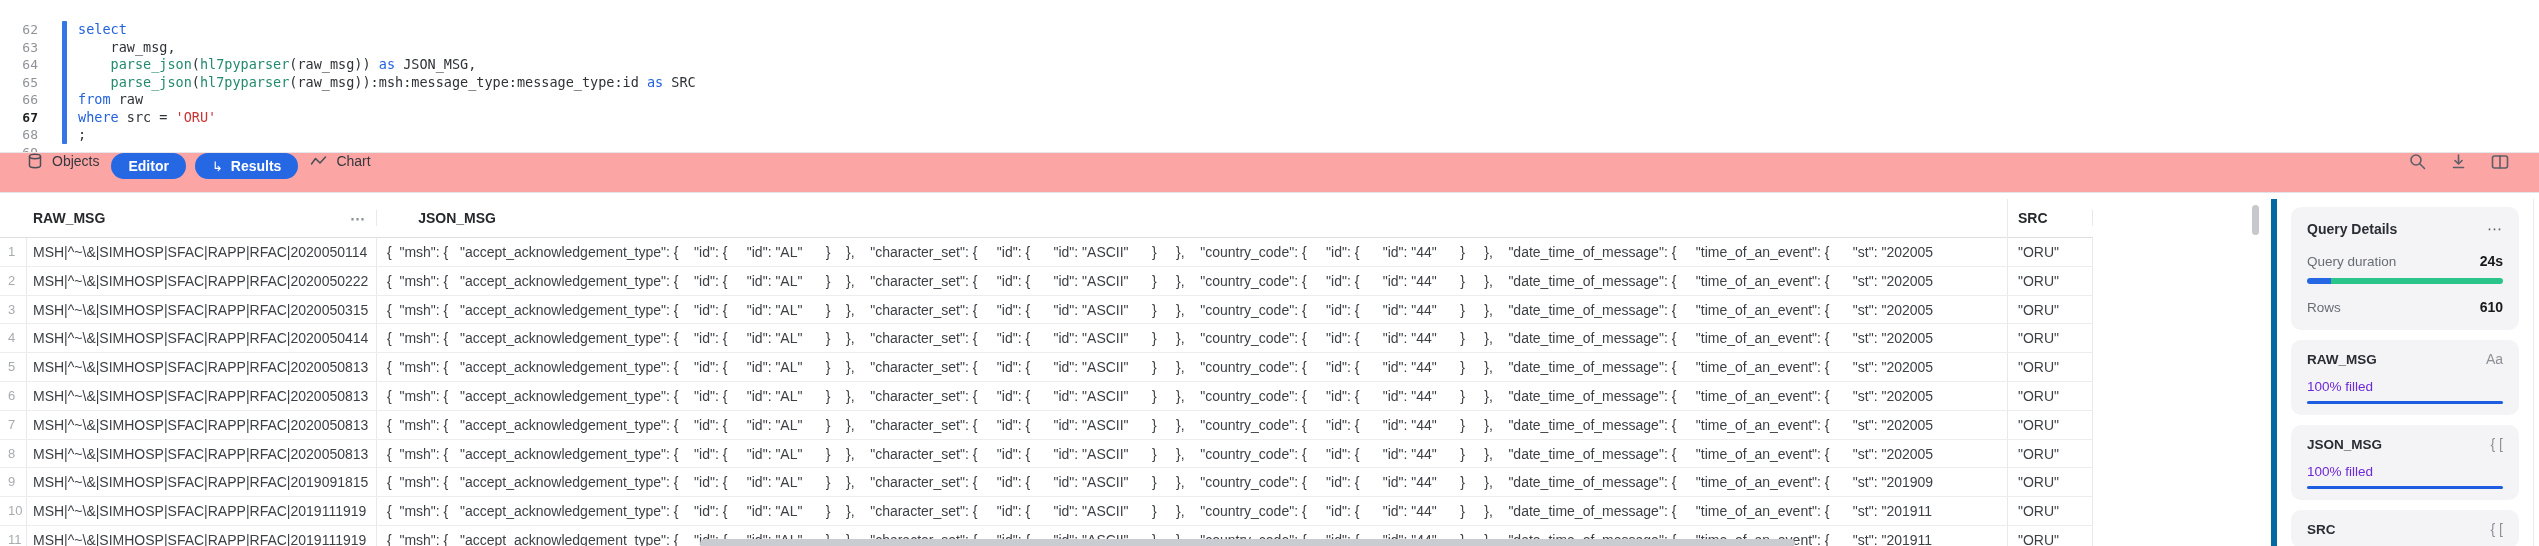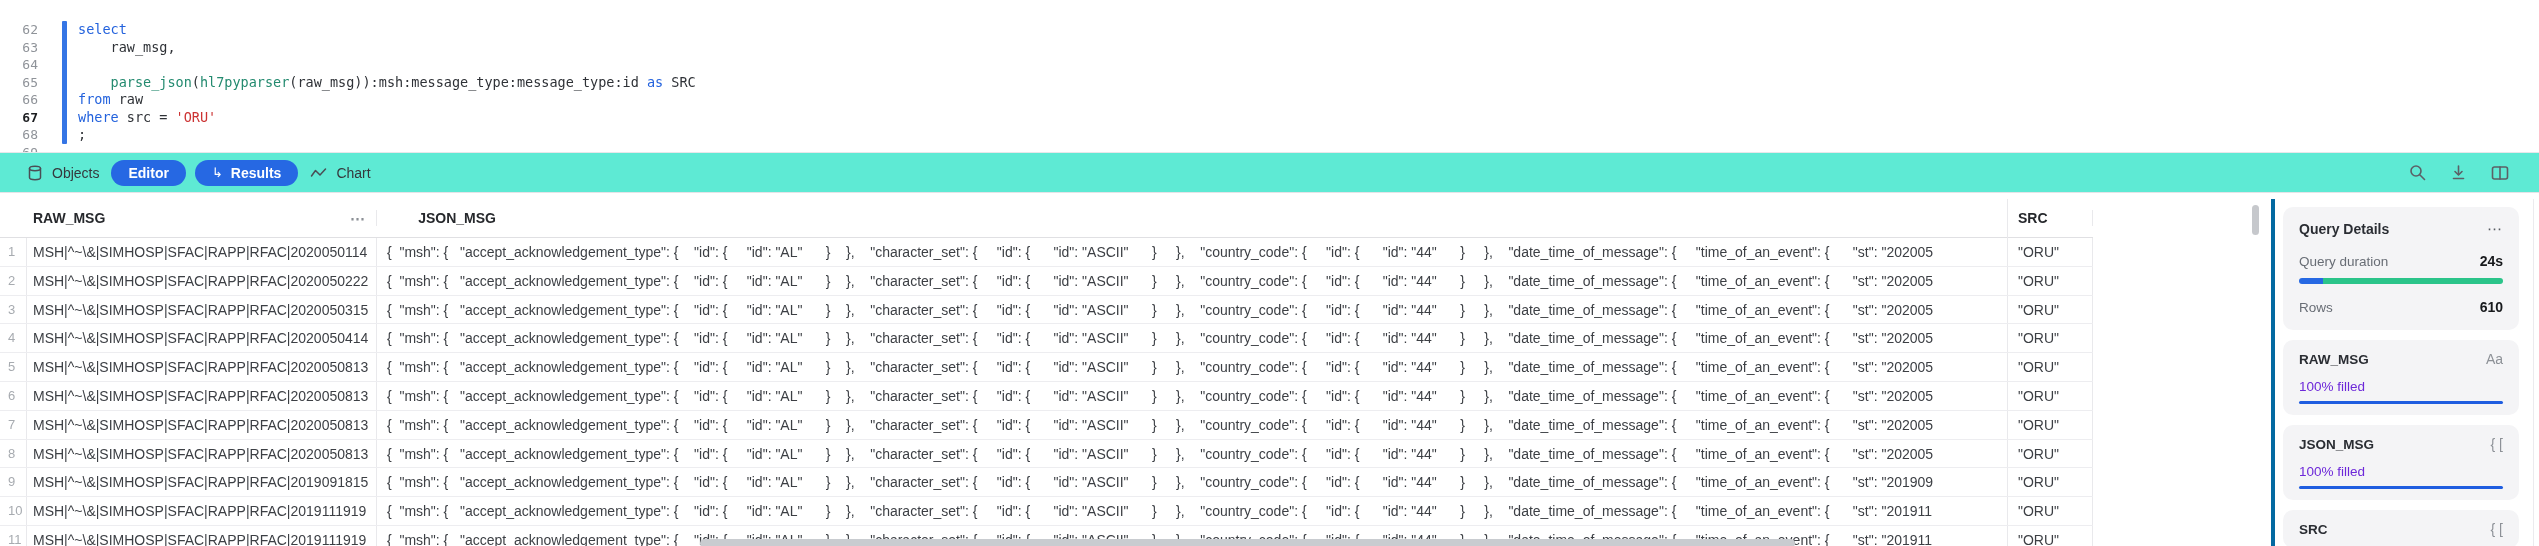--- a/index.html
+++ b/index.html
@@ -15,23 +15,23 @@
   .code-lines { padding-top:3px; }
   .ln { width:38px; text-align:right; color:#8f9399; flex:0 0 38px; font-size:13px; }
   .ln.cur { color:#1c1e21; font-weight:bold; }
   .code-text { padding-left:40px; color:#2f3237; }
   .tok-kw { color:#2362dd; }
   .tok-fn { color:#238a6f; }
   .tok-str { color:#cc3333; }
   .tok-pl { color:#2f3237; }
 
   
-  .tabbar { position:absolute; left:0; top:152px; right:0; height:41px; background:#5eead4;
+  .tabbar { position:absolute; left:0; top:152px; right:0; height:41px; background:#fca5a5;
             border-top:1px solid #e7e7ea; border-bottom:1px solid #e4e4e8;
-            display:flex; align-items:center; padding:0 30px 0 27px; }
+            display:flex; align-items:flex-start; padding:0 30px 0 27px; }
   .tab-plain { display:flex; align-items:center; gap:9px; color:#35383d; font-size:14px; font-weight:500; cursor:pointer; }
   .tab-pill { display:flex; align-items:center; gap:8px; background:#2668e3; color:#fff;
               font-size:14px; font-weight:700; border:none; border-radius:999px;
               padding:5px 17px; height:26px; cursor:pointer; }
   .tab-pill .pill-ico { font-size:13px; font-weight:400; line-height:1; }
   .mlt { margin-left:12px; } .mls { margin-left:9px; }
   .tab-icons { margin-left:auto; display:flex; align-items:center; gap:24px; }
   .icon-btn { background:none; border:none; cursor:pointer; display:flex; align-items:center; }
   .icon-btn svg { stroke:#5c6066; fill:none; stroke-width:1.6; stroke-linecap:round; stroke-linejoin:round; }
   .tab-plain svg { stroke:#4a4e55; fill:none; stroke-width:1.5; stroke-linecap:round; stroke-linejoin:round; }
@@ -51,21 +51,21 @@
             overflow:hidden; white-space:nowrap; }
   .drow { height:28.8px; line-height:28.8px; border-bottom:1px solid #ededf0;
           color:#3c3f44; font-size:14px; }
   .drow.partial { height:20px; border-bottom:none; }
   .col-menu { position:absolute; right:10px; top:0; color:#8b8f95; font-size:15px; letter-spacing:1px; cursor:pointer; }
   .vscroll { position:absolute; left:2252px; top:205px; width:7px; height:30px; background:#c6c8cc; border-radius:4px; }
   .hscroll { position:absolute; left:700px; top:539px; width:1095px; height:9px; background:#c9ccd0; border-radius:5px; }
 
   
   .panel { position:absolute; right:0; top:199px; bottom:0; width:268px; background:#fff;
-           border-left:4px solid #0369a1; padding:8px 20px 0 8px; }
+           border-left:6px solid #0369a1; padding:8px 20px 0 14px; }
   .panel-track { position:absolute; right:5px; top:0; bottom:0; width:1px; background:#ebebee; }
   .card { background:#f4f4f6; border-radius:10px; padding:13px 16px 15px 16px; margin-bottom:10px; }
   .card-head { display:flex; align-items:center; justify-content:space-between; }
   .card-title { font-size:14px; font-weight:700; color:#2a2d33; }
   .card-menu { color:#565a61; font-size:15px; letter-spacing:1px; background:none; border:none; cursor:pointer; }
   .kv { display:flex; align-items:flex-end; justify-content:space-between; margin-top:15px; }
   .kv .k { color:#686d75; font-size:13.5px; }
   .kv .v { color:#17191c; font-size:14px; font-weight:700; }
   .dur-bar { margin-top:9px; height:6px; border-radius:3px; overflow:hidden; display:flex; }
   .dur-bar .seg-blue { height:100%; }
@@ -79,21 +79,21 @@
 </head>
 <body>
 
 <div id="app">
 
   <div class="editor">
     <div class="sel-bar"></div>
     <div class="code-lines" id="code-lines">
         <div class="code-line"><span class="ln">62</span><span class="code-text"><span class="tok-kw">select</span></span></div>
         <div class="code-line"><span class="ln">63</span><span class="code-text"><span class="tok-pl">    raw_msg,</span></span></div>
-        <div class="code-line"><span class="ln">64</span></div>
+        <div class="code-line"><span class="ln">64</span><span class="code-text"><span class="tok-pl">    </span><span class="tok-fn">parse_json</span><span class="tok-pl">(</span><span class="tok-fn">hl7pyparser</span><span class="tok-pl">(raw_msg)) </span><span class="tok-kw">as</span><span class="tok-pl"> JSON_MSG,</span></span></div>
         <div class="code-line"><span class="ln">65</span><span class="code-text"><span class="tok-pl">    </span><span class="tok-fn">parse_json</span><span class="tok-pl">(</span><span class="tok-fn">hl7pyparser</span><span class="tok-pl">(raw_msg)):msh:message_type:message_type:id </span><span class="tok-kw">as</span><span class="tok-pl"> SRC</span></span></div>
         <div class="code-line"><span class="ln">66</span><span class="code-text"><span class="tok-kw">from</span><span class="tok-pl"> raw</span></span></div>
         <div class="code-line"><span class="ln cur">67</span><span class="code-text"><span class="tok-kw">where</span><span class="tok-pl"> src = </span><span class="tok-str">'ORU'</span></span></div>
         <div class="code-line"><span class="ln">68</span><span class="code-text"><span class="tok-pl">;</span></span></div>
         <div class="code-line"><span class="ln">69</span><span class="code-text"></span></div>
         <div class="code-line"><span class="ln"></span><span class="code-text"><span class="tok-kw">with</span></span></div>
       </div>
   </div>
 
   <div class="tabbar">

